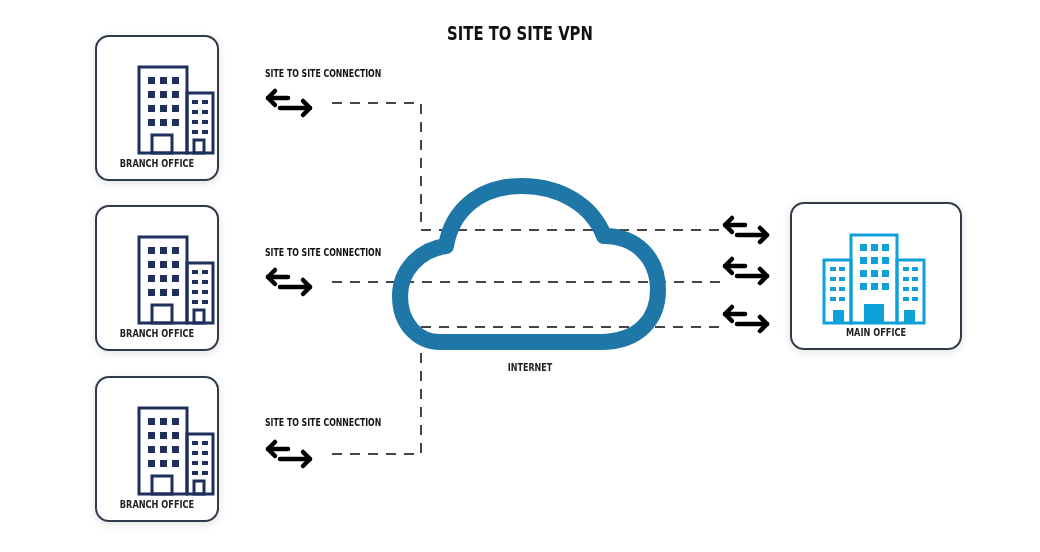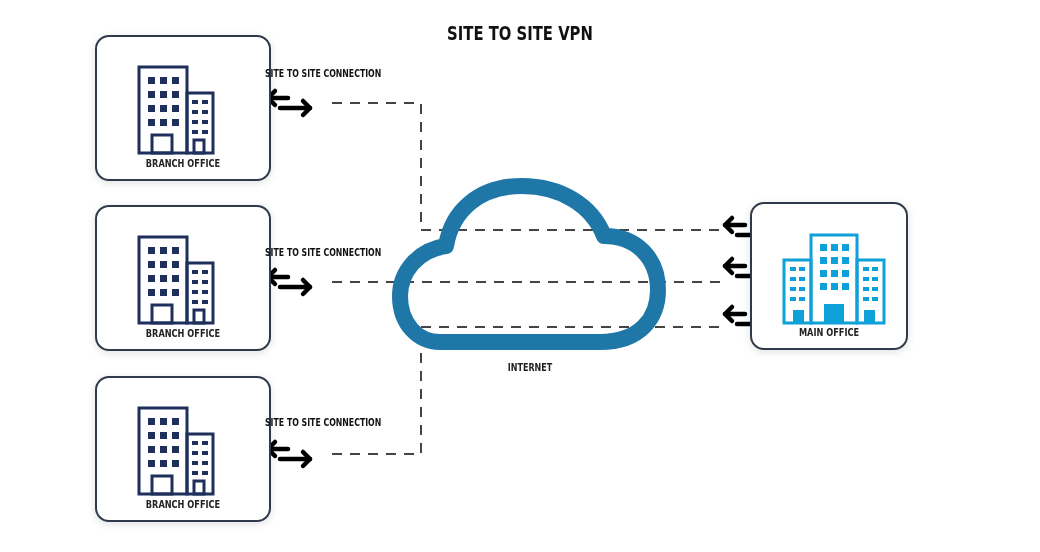--- a/index.html
+++ b/index.html
@@ -1,21 +1,21 @@
 <!DOCTYPE html>
 <html><head>
   <meta charset="utf-8">
   <style>
     html, body { margin: 0; padding: 0; background: #ffffff; }
     body { width: 1040px; height: 552px; position: relative; overflow: hidden;
            font-family: "Liberation Sans", sans-serif; }
     .title { position: absolute; left: 0; width: 1040px; top: 22px; text-align: center;
              font-family: "DejaVu Sans", sans-serif; font-weight: bold; font-size: 19px;
              letter-spacing: 0px; color: #111; transform: scaleX(0.78); }
-    .box { position: absolute; width: 176px; height: 146px; border: 2px solid #2f3b4a;
+    .box { position: absolute; width: 124px; height: 146px; border: 2px solid #2f3b4a;
            border-radius: 14px; background: #fff; box-shadow: 0 2px 8px rgba(0,0,0,0.12); box-sizing: border-box; }
     .box .lbl { position: absolute; left: 0; right: 0; bottom: 10px; text-align: center;
                 font-family: "DejaVu Sans", sans-serif; font-weight: bold; font-size: 10px; color: #222;
                 transform: scaleX(0.82); }
     .box svg.bld { position: absolute; left: 0; top: 0; }
     .conn-lbl { position: absolute; font-family: "DejaVu Sans", sans-serif; font-weight: bold;
                 font-size: 10px; color: #111; transform-origin: left center; transform: scaleX(0.78); white-space: nowrap; }
     .net-lbl { position: absolute; left: 490px; top: 362px; width: 80px; text-align: center;
                font-family: "DejaVu Sans", sans-serif; font-weight: bold; font-size: 10px; color: #222; transform: scaleX(0.8); }
     svg.overlay { position: absolute; left: 0; top: 0; }
@@ -177,21 +177,21 @@
     </svg>
   <div class="lbl">BRANCH OFFICE</div>
 </div>
 
 <div class="conn-lbl" style="left:265px; top:68px;">SITE TO SITE CONNECTION</div>
 <div class="conn-lbl" style="left:265px; top:247px;">SITE TO SITE CONNECTION</div>
 <div class="conn-lbl" style="left:265px; top:417px;">SITE TO SITE CONNECTION</div>
 
 <div class="net-lbl">INTERNET</div>
 
-<div class="box" style="left:750px; top:202px; width:158px; height:148px;">
+<div class="box" style="left:790px; top:202px; width:172px; height:148px;">
   <svg id="mainbld" class="bld" width="158" height="148">
       <rect x="59" y="31" width="46" height="88" fill="none" stroke="#0ea0d8" stroke-width="3"></rect>
           <rect x="32" y="56" width="27" height="63" fill="none" stroke="#0ea0d8" stroke-width="3"></rect>
           <rect x="105" y="56" width="27" height="63" fill="none" stroke="#0ea0d8" stroke-width="3"></rect>
           <rect x="72" y="100" width="20" height="19" fill="#0ea0d8"></rect>
           <rect x="41" y="106" width="11" height="13" fill="#0ea0d8"></rect>
           <rect x="112" y="106" width="11" height="13" fill="#0ea0d8"></rect>
       <rect x="68" y="40" width="7" height="7" fill="#0ea0d8"></rect>
       <rect x="79" y="40" width="7" height="7" fill="#0ea0d8"></rect>
       <rect x="90" y="40" width="7" height="7" fill="#0ea0d8"></rect>

